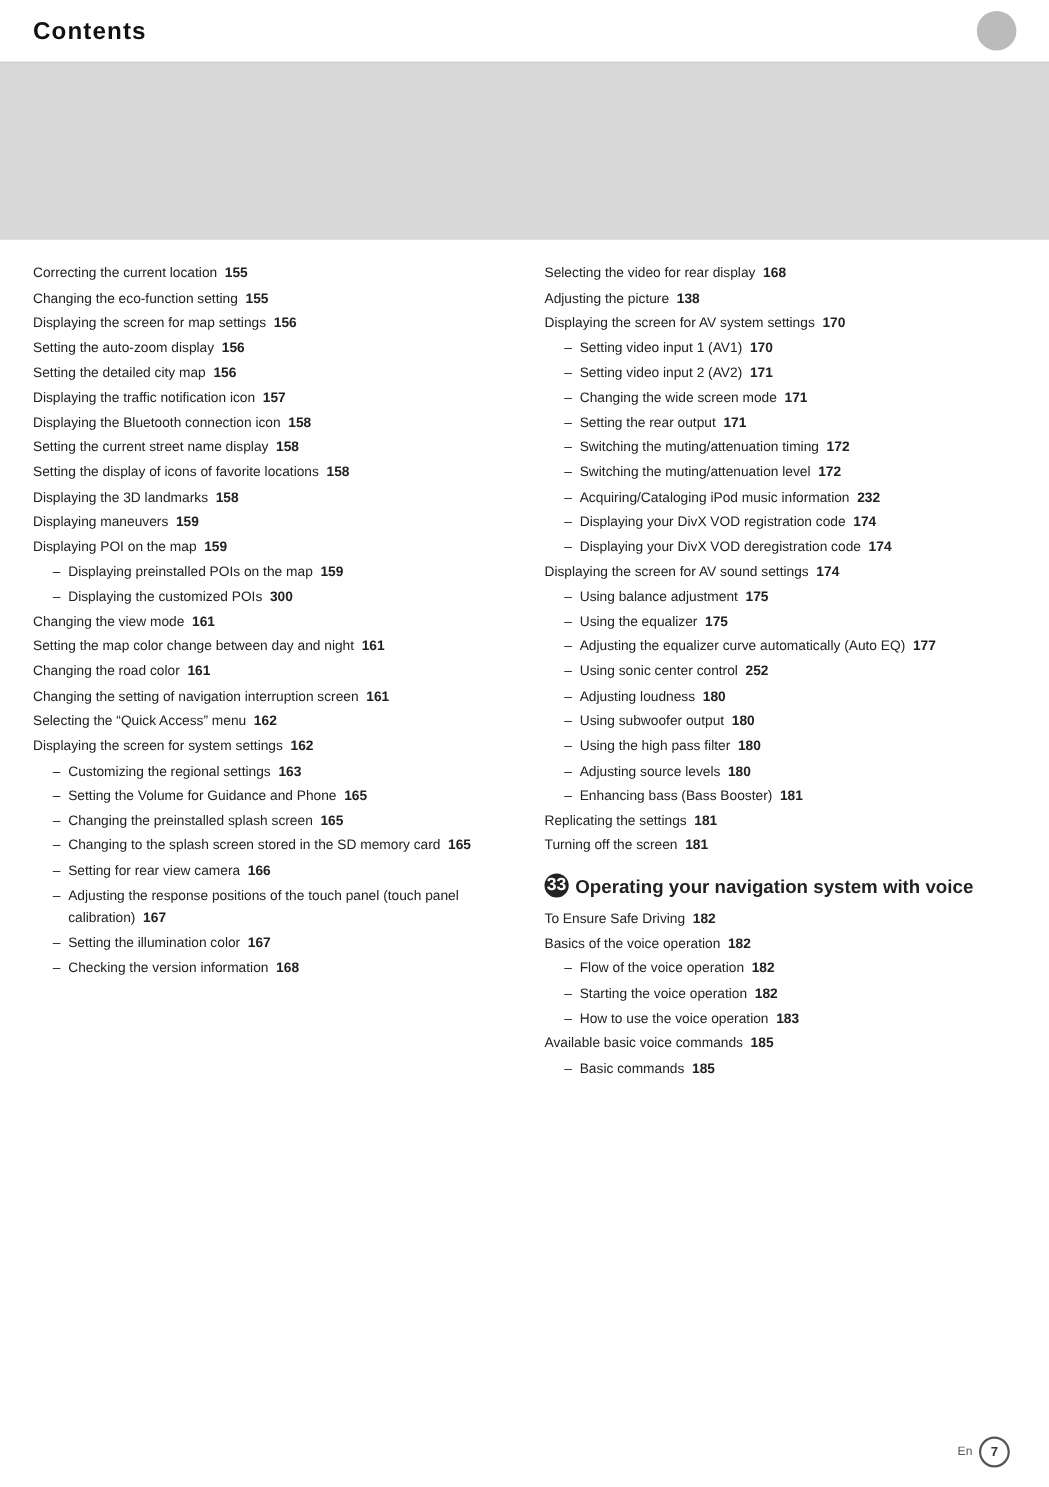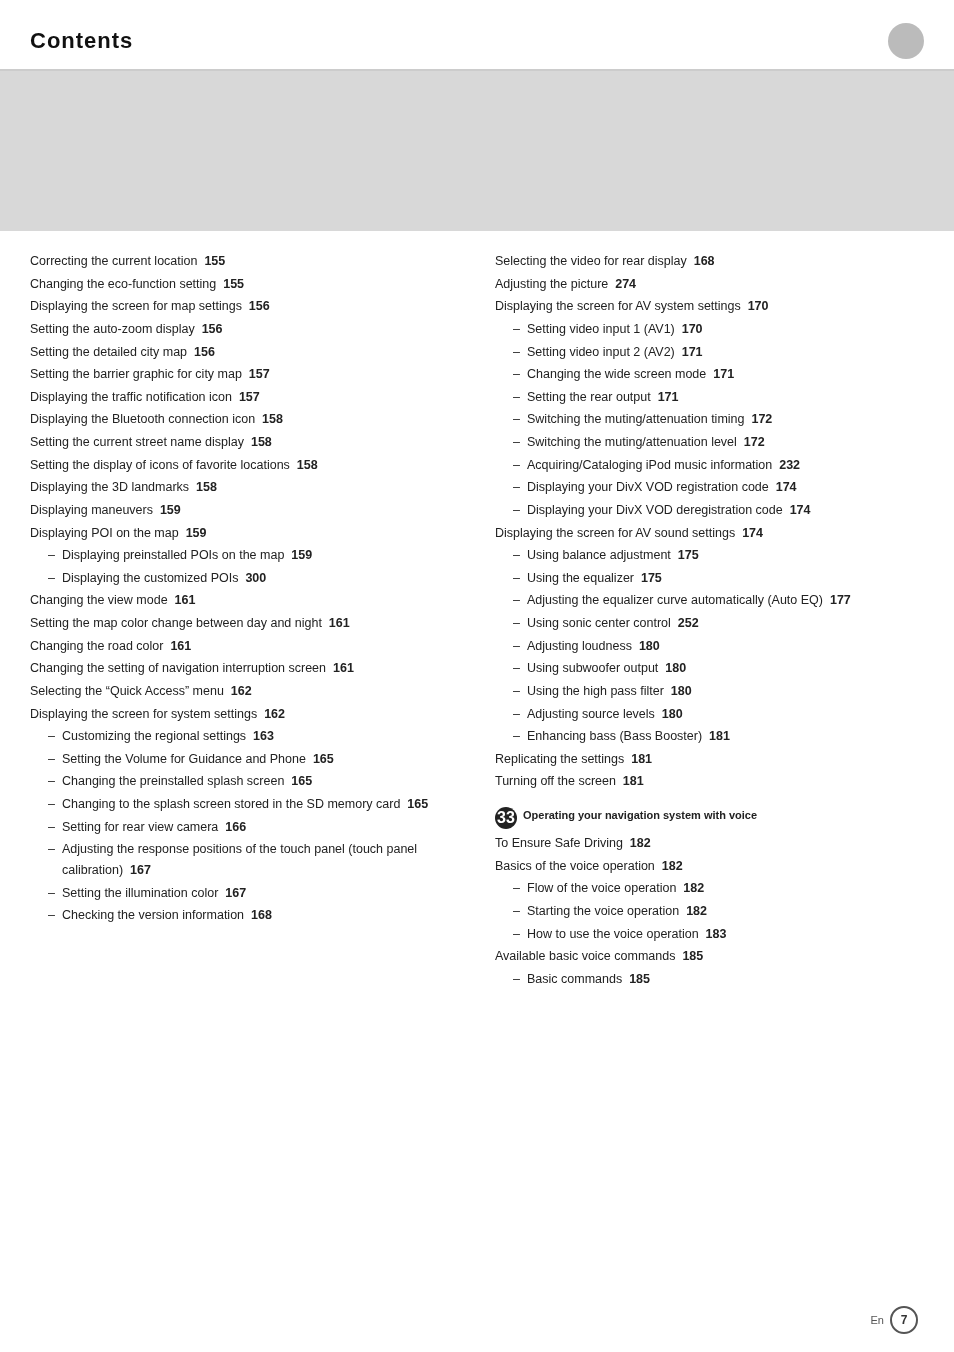--- a/index.html
+++ b/index.html
@@ -14,21 +14,21 @@
     }
     .page {
       width: 954px;
       min-height: 1352px;
       background: #fff;
       position: relative;
       padding: 0;
     }
     .header {
       background: #fff;
-      padding: 23px 30px 10px 30px;
+      padding: 10px 30px 10px 30px;
       border-bottom: 2px solid #ccc;
       display: flex;
       align-items: center;
       justify-content: space-between;
     }
     .header-title {
       font-size: 22px;
       font-weight: bold;
       color: #111;
       letter-spacing: 1px;
@@ -85,21 +85,21 @@
       display: flex;
       align-items: center;
       justify-content: center;
       font-size: 16px;
       font-weight: bold;
       flex-shrink: 0;
       margin-top: 1px;
     }
     .section-heading-text {
       font-weight: bold;
-      font-size: 11px;
+      font-size: 17px;
     }
     .footer {
       position: absolute;
       bottom: 18px;
       right: 36px;
       display: flex;
       align-items: center;
       gap: 6px;
       font-size: 12px;
       color: #555;
@@ -134,21 +134,20 @@
   <div class="gray-band"></div>
 
   <div class="content-area">
 
     <div class="col" id="left-col-container">
         <div class="entry"><span>Correcting the current location&nbsp;&nbsp;<span class="page-num">155</span></span></div>
         <div class="entry"><span>Changing the eco-function setting&nbsp;&nbsp;<span class="page-num">155</span></span></div>
         <div class="entry"><span>Displaying the screen for map settings&nbsp;&nbsp;<span class="page-num">156</span></span></div>
         <div class="entry"><span>Setting the auto-zoom display&nbsp;&nbsp;<span class="page-num">156</span></span></div>
         <div class="entry"><span>Setting the detailed city map&nbsp;&nbsp;<span class="page-num">156</span></span></div>
-        <div class="entry"><span>Setting the barrier graphic for city map&nbsp;&nbsp;<span class="page-num">157</span></span></div>
         <div class="entry"><span>Displaying the traffic notification icon&nbsp;&nbsp;<span class="page-num">157</span></span></div>
         <div class="entry"><span>Displaying the Bluetooth connection icon&nbsp;&nbsp;<span class="page-num">158</span></span></div>
         <div class="entry"><span>Setting the current street name display&nbsp;&nbsp;<span class="page-num">158</span></span></div>
         <div class="entry"><span>Setting the display of icons of favorite locations&nbsp;&nbsp;<span class="page-num">158</span></span></div>
         <div class="entry"><span>Displaying the 3D landmarks&nbsp;&nbsp;<span class="page-num">158</span></span></div>
         <div class="entry"><span>Displaying maneuvers&nbsp;&nbsp;<span class="page-num">159</span></span></div>
         <div class="entry"><span>Displaying POI on the map&nbsp;&nbsp;<span class="page-num">159</span></span></div>
         <div class="entry sub-entry">
           <span class="dash">–</span>
           <span>Displaying preinstalled POIs on the map&nbsp;&nbsp;<span class="page-num">159</span></span>
@@ -192,21 +191,21 @@
           <span>Setting the illumination color&nbsp;&nbsp;<span class="page-num">167</span></span>
         </div>
         <div class="entry sub-entry">
           <span class="dash">–</span>
           <span>Checking the version information&nbsp;&nbsp;<span class="page-num">168</span></span>
         </div>
       </div>
 
     <div class="col" id="right-col-container">
         <div class="entry"><span>Selecting the video for rear display&nbsp;&nbsp;<span class="page-num">168</span></span></div>
-        <div class="entry"><span>Adjusting the picture&nbsp;&nbsp;<span class="page-num">274</span></span></div>
+        <div class="entry"><span>Adjusting the picture&nbsp;&nbsp;<span class="page-num">138</span></span></div>
         <div class="entry"><span>Displaying the screen for AV system settings&nbsp;&nbsp;<span class="page-num">170</span></span></div>
         <div class="entry sub-entry">
           <span class="dash">–</span>
           <span>Setting video input 1 (AV1)&nbsp;&nbsp;<span class="page-num">170</span></span>
         </div>
         <div class="entry sub-entry">
           <span class="dash">–</span>
           <span>Setting video input 2 (AV2)&nbsp;&nbsp;<span class="page-num">171</span></span>
         </div>
         <div class="entry sub-entry">

